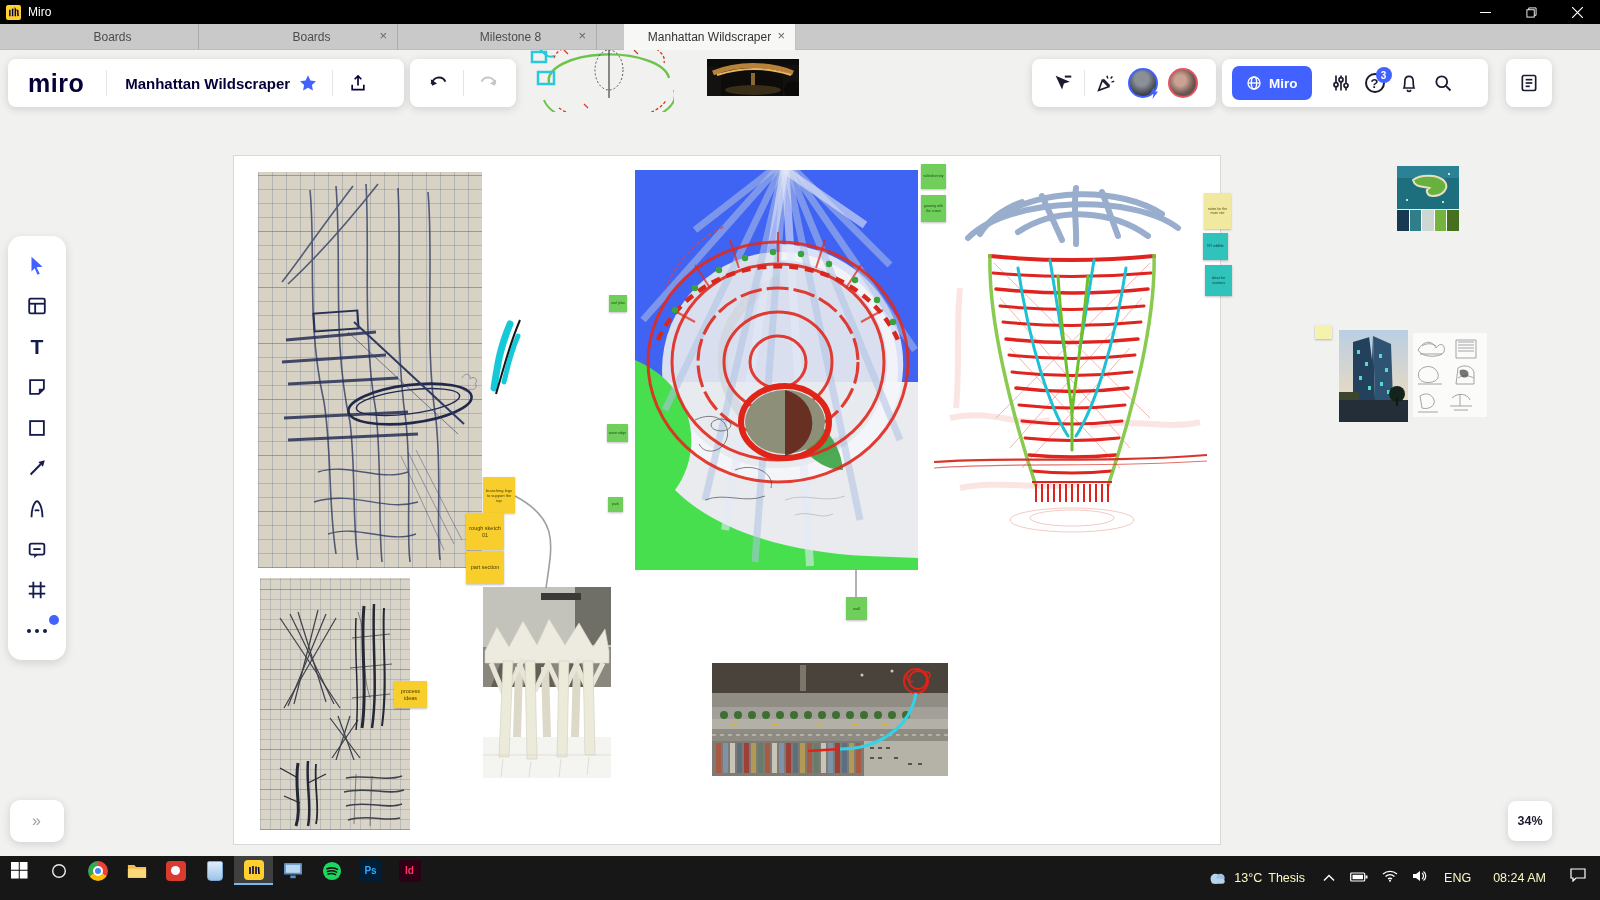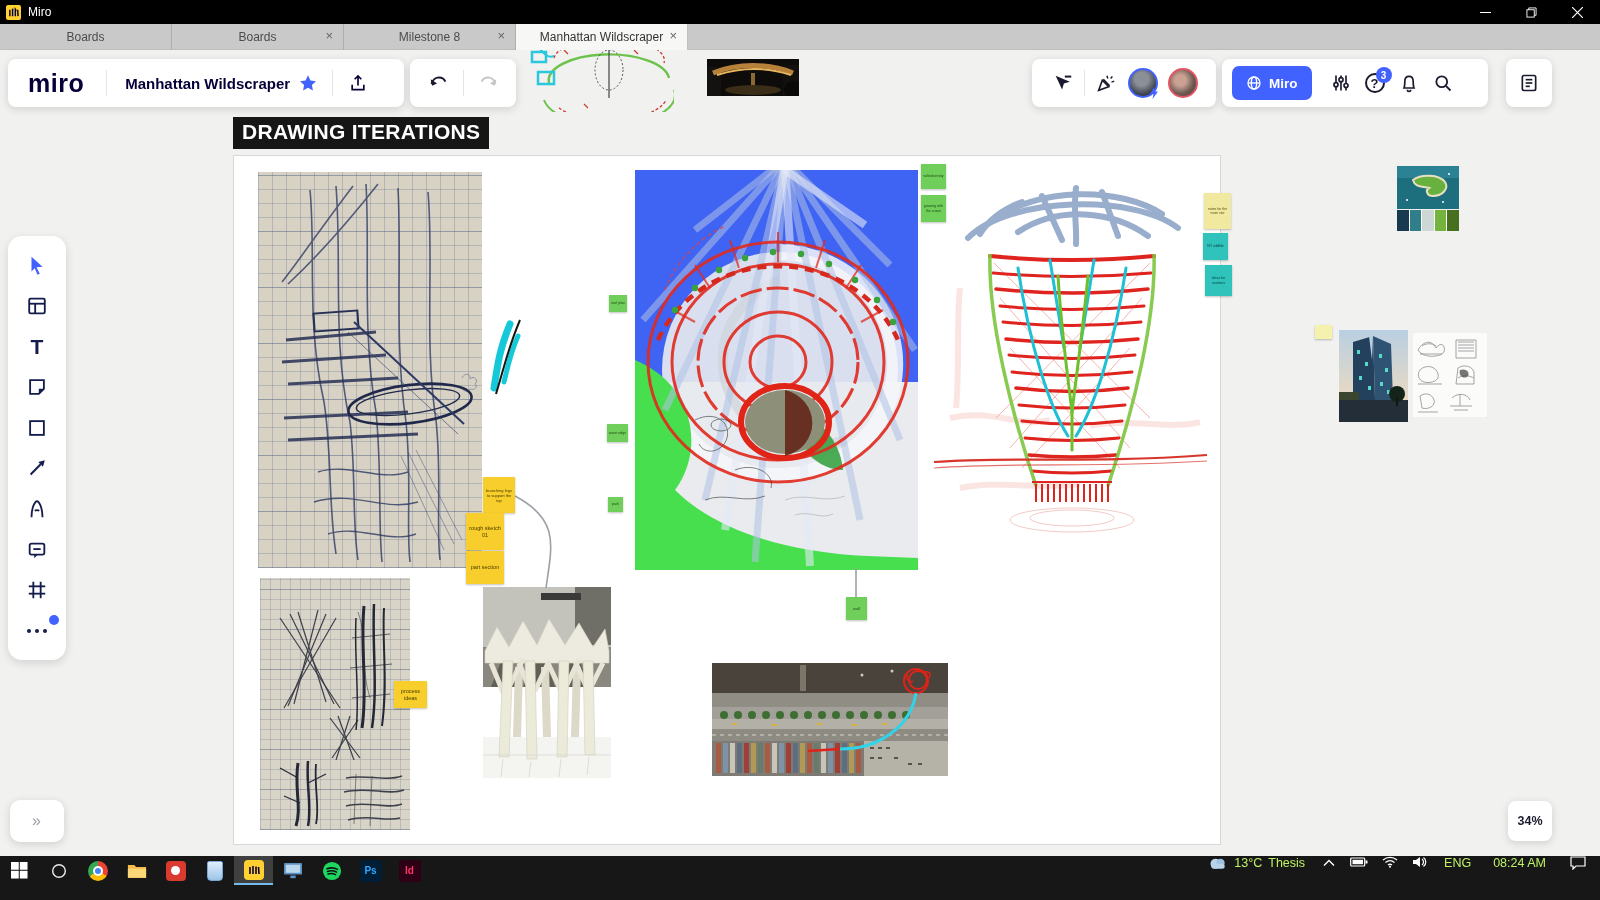--- a/index.html
+++ b/index.html
@@ -9,21 +9,21 @@
 
   
   .titlebar{left:0;top:0;width:1600px;height:24px;background:#000;display:flex;align-items:center;z-index:40;}
   .appicon{width:15px;height:15px;background:#ffd02f;border-radius:2px;margin:0 7px 0 6px;display:flex;align-items:center;justify-content:center;}
   .apptitle{color:#fff;font-size:12px;}
   .winbtns{margin-left:auto;display:flex;height:24px;}
   .winbtn{width:46px;height:24px;display:flex;align-items:center;justify-content:center;}
 
   
   .tabbar{left:0;top:24px;width:1600px;height:26px;background:#c9c9c9;display:flex;z-index:40;border-bottom:1px solid #bdbdbd;}
-  .tab{width:172px;height:26px;display:flex;align-items:center;justify-content:center;position:relative;border-right:1px solid #adadad;color:#4c4c4c;font-size:12px;}
+  .tab{width:172px;height:26px;display:flex;align-items:center;justify-content:center;position:relative;border-right:1px solid #adadad;color:#4c4c4c;font-size:12px;margin-left:27px;}
   .tab .x{position:absolute;right:10px;top:4px;color:#666;font-size:13px;line-height:16px;}
   .tab.active{background:#f7f7f6;color:#333;border-right:1px solid #c0c0c0;}
 
   
   .card{background:#fff;border-radius:8px;box-shadow:0 2px 8px rgba(0,0,0,.14);z-index:30;display:flex;align-items:center;}
   .vdiv{width:1px;height:26px;background:#e4e4e4;margin:0 8px;}
   .logo{font-size:25px;font-weight:800;letter-spacing:.5px;color:#050038;margin:0 14px 0 20px;}
   .boardname{font-size:15px;font-weight:700;color:#050038;margin:0 8px 0 10px;}
   .iconbtn{width:34px;height:34px;display:flex;align-items:center;justify-content:center;border-radius:6px;}
   .sharebtn{height:34px;background:#4262ff;color:#fff;border-radius:7px;display:flex;align-items:center;padding:0 14px;font-size:13.5px;font-weight:700;gap:7px;margin:0 12px 0 10px;}
@@ -54,21 +54,21 @@
   .st{background:#2fc3bb;color:#063f3b;}
   .sp{background:#f4f2ad;}
   .t4{font-size:4px;line-height:1.25;padding:1px;}
   .t5{font-size:5.5px;line-height:1.25;padding:1px;}
   .t3{font-size:3.5px;line-height:1.2;}
 
   
   .taskbar{left:0;top:856px;width:1600px;height:44px;background:#171717;z-index:40;display:flex;align-items:flex-start;}
   .tslot{width:39px;height:29px;display:flex;align-items:center;justify-content:center;}
   .tslot.active{background:#3f3f3f;border-bottom:2px solid #76b9ed;}
-  .tbright{position:absolute;right:0;top:0;height:29px;display:flex;align-items:flex-start;color:#bef264;font-size:12.5px;gap:4px;padding-right:4px;}
+  .tbright{position:absolute;right:0;top:0;height:29px;display:flex;align-items:flex-end;color:#fef9c3;font-size:12.5px;gap:4px;padding-right:4px;}
   .psid{width:22px;height:22px;border-radius:3px;display:flex;align-items:center;justify-content:center;font-size:10px;font-weight:700;}
 </style>
 </head>
 <body>
 
 <div class="stage">
 
   <svg class="abs item" style="left:524px;top:38px;" width="150" height="74" viewBox="0 0 150 74">
     <path d="M25,45 A60,26 0 0 1 145,40" fill="none" stroke="#6cc24a" stroke-width="2.4"></path>
     <path d="M20,62 A65,30 0 0 0 150,52" fill="none" stroke="#6cc24a" stroke-width="2"></path>
@@ -86,21 +86,20 @@
     <rect width="92" height="37" fill="#0d0c0a"></rect>
     <rect x="0" y="8" width="14" height="29" fill="#141210"></rect>
     <rect x="76" y="6" width="16" height="31" fill="#131110"></rect>
     <path d="M6,14 C30,4 62,4 86,14" fill="none" stroke="#c98f3f" stroke-width="5" opacity=".9"></path>
     <path d="M10,16 C35,8 60,8 84,16" fill="none" stroke="#e8b45f" stroke-width="2"></path>
     <rect x="44" y="14" width="4" height="16" fill="#8a6a30"></rect>
     <ellipse cx="46" cy="31" rx="28" ry="5" fill="#3a2e18"></ellipse>
     <circle cx="86" cy="31" r="9" fill="#0a0908"></circle>
   </svg>
 
-  <div class="abs frametitle">DRAWING ITERATIONS</div>
   <div class="abs frame"></div>
 
   <div class="abs item" style="left:258px;top:172px;width:224px;height:396px;background-color:#d8d2c5;background-image:repeating-linear-gradient(0deg,rgba(70,90,130,.25) 0 1px,transparent 1px 14px),repeating-linear-gradient(90deg,rgba(70,90,130,.25) 0 1px,transparent 1px 14px),repeating-linear-gradient(0deg,rgba(50,70,110,.25) 0 1px,transparent 1px 56px);">
     <svg width="224" height="396" viewBox="0 0 224 396">
       <g fill="none" stroke="#2e3a63" stroke-width="1.6" opacity=".78">
         <path d="M52,18 C58,80 48,150 66,230 C74,280 70,330 78,382"></path>
         <path d="M78,14 C84,90 74,170 92,250 C98,300 94,350 100,388"></path>
         <path d="M108,12 C112,80 104,160 118,240 C124,300 120,350 124,390"></path>
         <path d="M140,16 C144,90 136,170 148,250 C154,310 148,356 152,390"></path>
         <path d="M170,20 C176,90 166,170 178,248 C184,306 178,354 182,388"></path>

